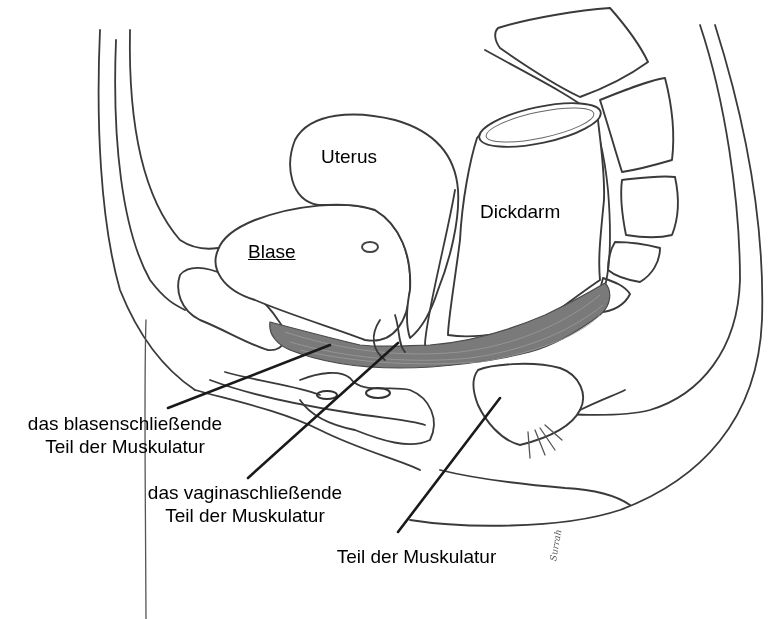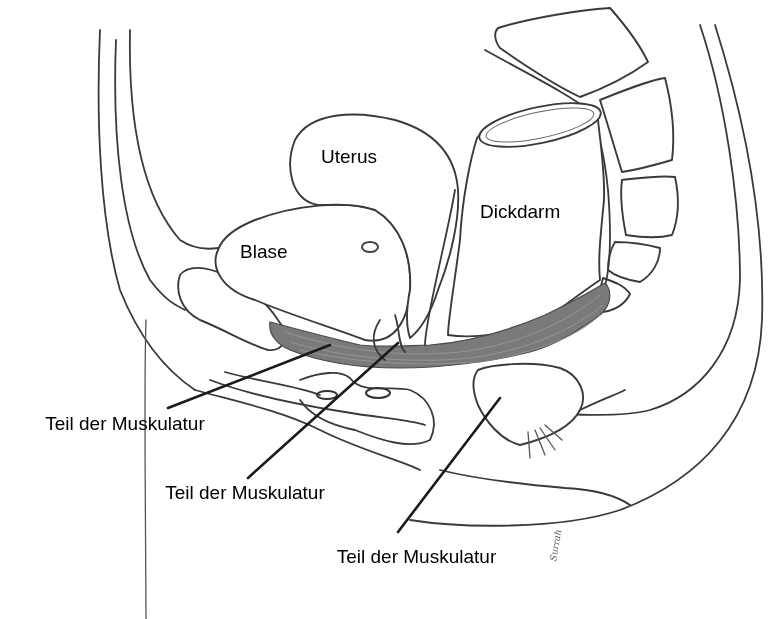--- a/index.html
+++ b/index.html
@@ -96,27 +96,29 @@
       <path class="thin" d="M535,430 L545,455 M540,428 L555,450 M528,432 L530,458 M545,425 L562,440"></path>
       <path class="stroke" d="M580,410 C600,400 615,395 625,390"></path>
     </g>
 
     <line class="leader" x1="168" y1="408" x2="330" y2="345"></line>
     <line class="leader" x1="248" y1="478" x2="398" y2="343"></line>
     <line class="leader" x1="398" y1="532" x2="500" y2="398"></line>
   </svg>
 
   <div class="organ-label" style="left:321px; top:146px;">Uterus</div>
-  <div class="organ-label" style="left:240px; top:241px;">Blase</div>
+  <div class="organ-label" style="left:248px; top:241px;text-decoration:underline;">Blase</div>
   <div class="organ-label" style="left:480px; top:201px;">Dickdarm</div>
 
   <div class="label center" style="left:0px; top:412px; width:250px;">
+    <div>das blasenschließende</div>
     <div>Teil der Muskulatur</div>
   </div>
   <div class="label center" style="left:120px; top:481px; width:250px;">
+    <div>das vaginaschließende</div>
     <div>Teil der Muskulatur</div>
   </div>
   <div class="label center" style="left:284px; top:545px; width:265px;">
     <div>Teil der Muskulatur</div>
   </div>
 
   <div class="signature">Surrah</div>
 </div>
 
 </body></html>

